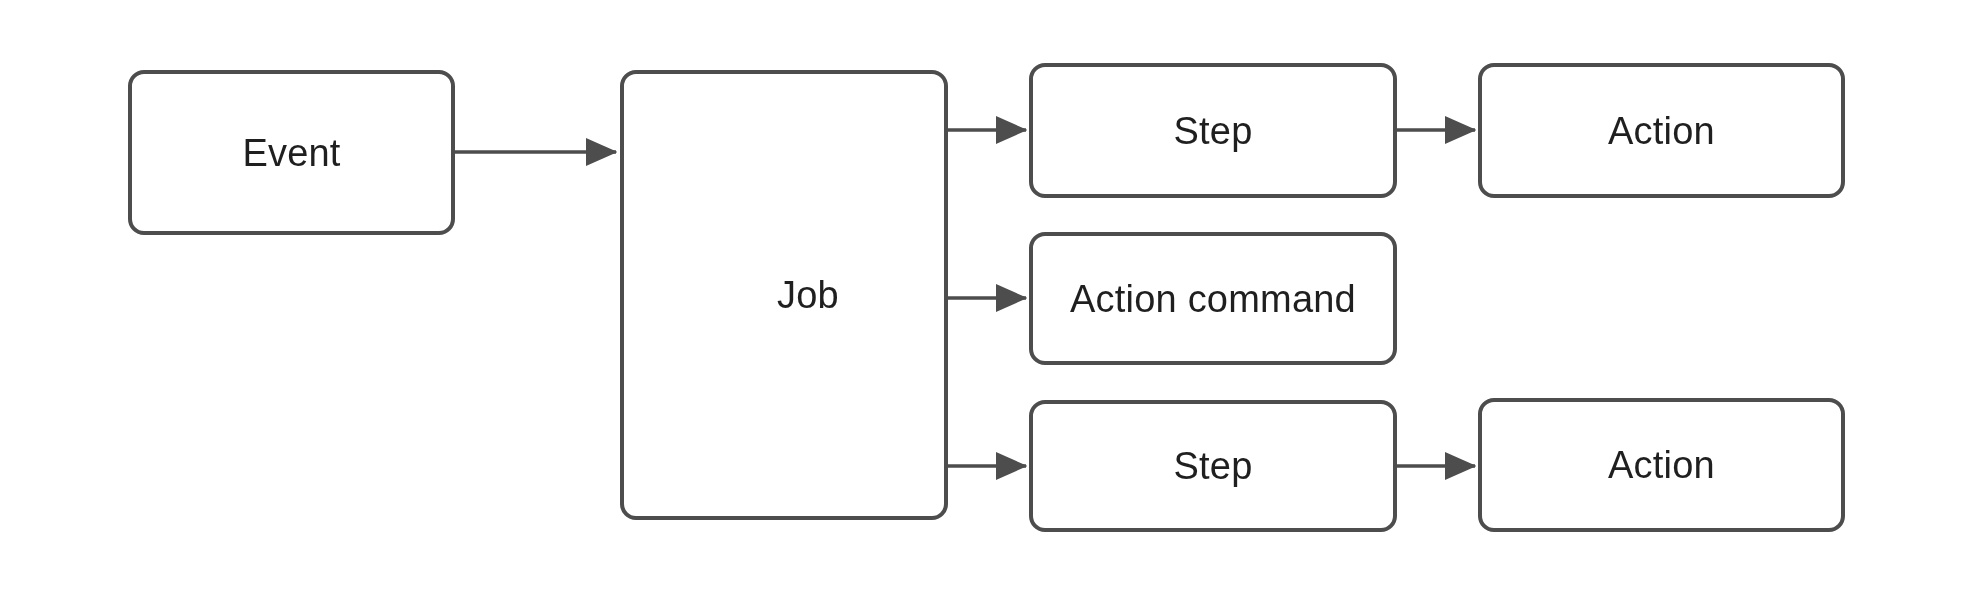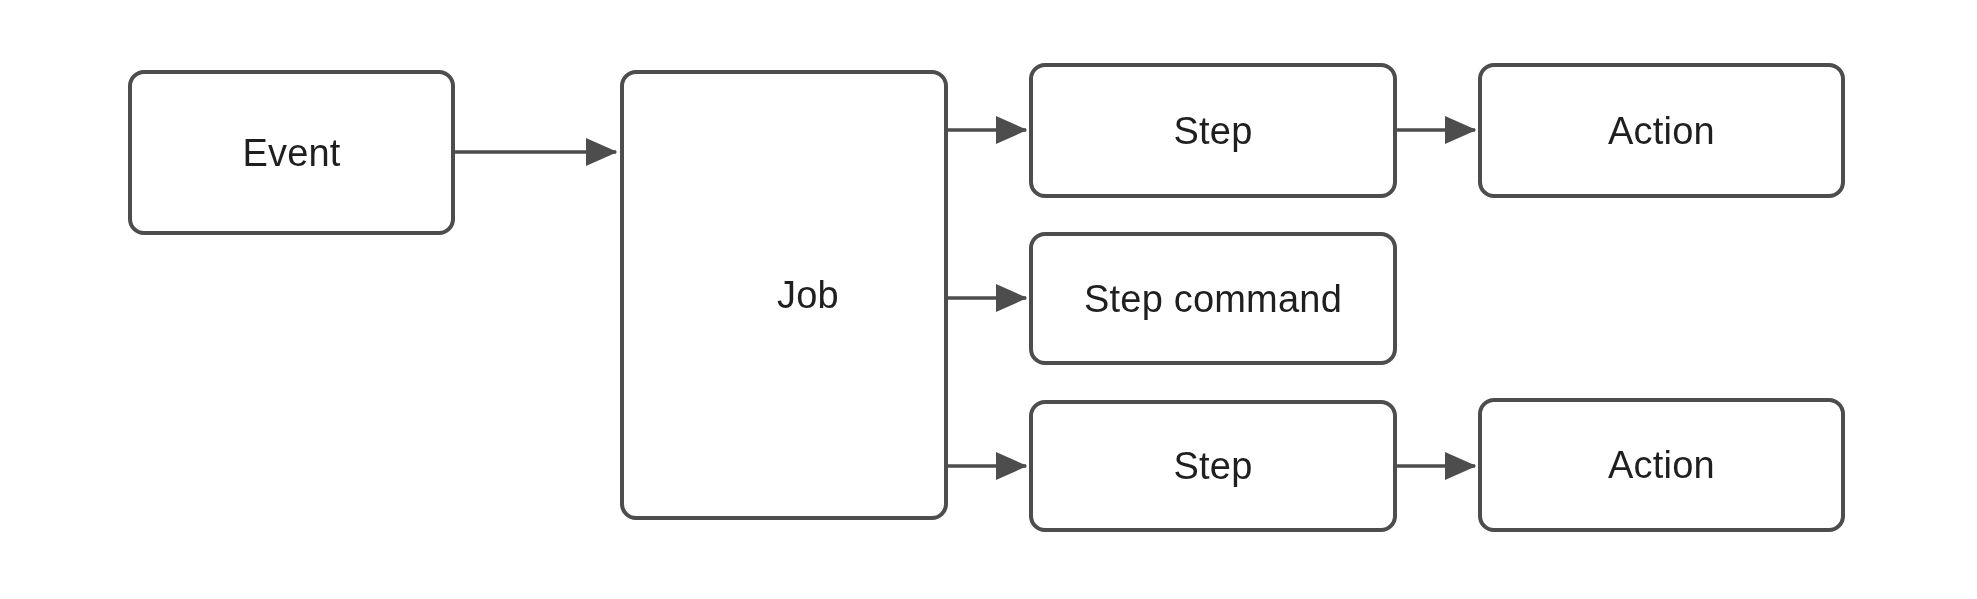--- a/index.html
+++ b/index.html
@@ -87,21 +87,21 @@
 
   <div class="node n-job">
     <span class="node-label">Job</span>
   </div>
 
   <div class="node n-step-top">
     <span class="node-label">Step</span>
   </div>
 
   <div class="node n-shell">
-    <span class="node-label">Step command</span>
+    <span class="node-label">Action command</span>
   </div>
 
   <div class="node n-step-bottom">
     <span class="node-label">Step</span>
   </div>
 
   <div class="node n-action-top">
     <span class="node-label">Action</span>
   </div>
 

